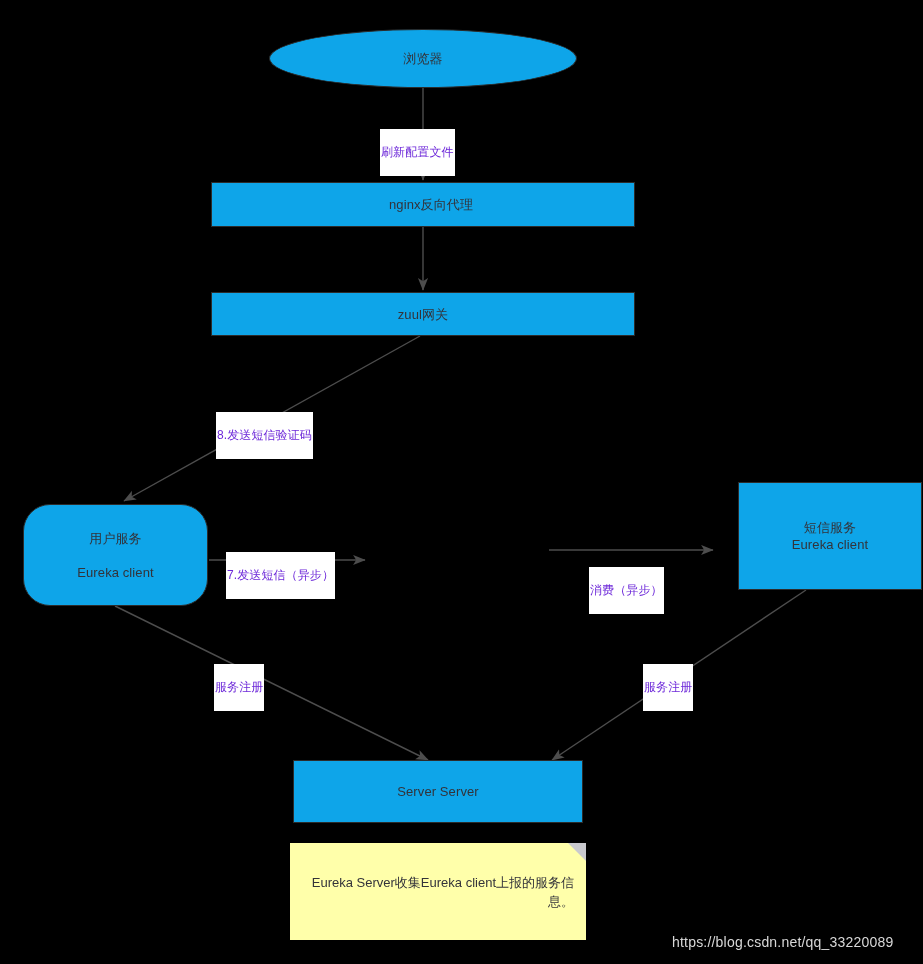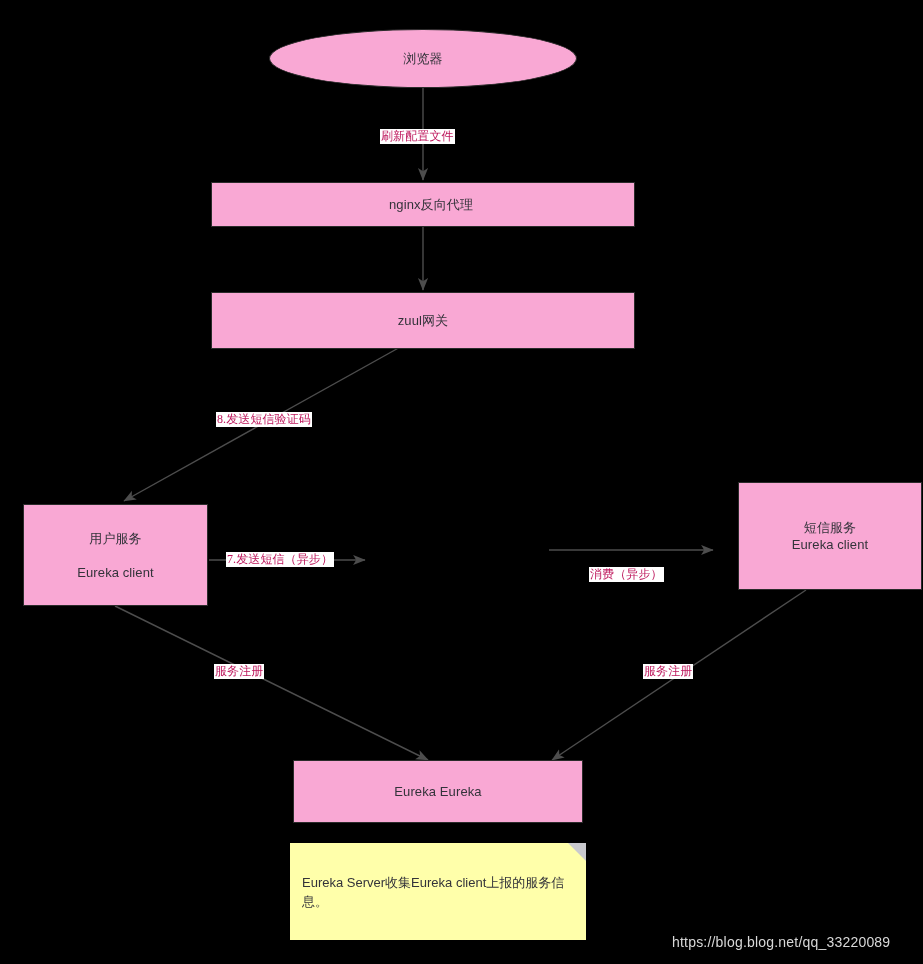--- a/index.html
+++ b/index.html
@@ -22,21 +22,21 @@
     position: absolute;
     left: 0;
     top: 0;
     width: 923px;
     height: 964px;
     pointer-events: none;
   }
   .node {
     position: absolute;
     box-sizing: border-box;
-    background: #f9a8d4;
+    background: #0ea5e9;
     border: 1px solid #2b2b2b;
     color: #33333a;
     display: flex;
     align-items: center;
     justify-content: flex-start;
     text-align: center;
     font-size: 13px;
     line-height: 17px;
     letter-spacing: 0.1px;
   }
@@ -51,43 +51,42 @@
     border-radius: 50%;
   }
   .note {
     position: absolute;
     box-sizing: border-box;
     background: #ffffaa;
     border: none;
     color: #33333a;
     font-size: 13px;
     line-height: 19px;
-    text-align: left;
+    text-align: right;
     display: flex;
     align-items: center;
     justify-content: center;
     padding: 0 12px;
   }
   .note-fold {
     position: absolute;
     width: 0;
     height: 0;
     border-left: 18px solid transparent;
     border-top: 18px solid #c9c9ce;
   }
   .edge-label {
     position: absolute;
     background: #ffffff;
-    color: #be185d;
+    color: #6d28d9;
     font-size: 12px;
     line-height: 15px;
     white-space: nowrap;
-    padding: 0 1px;
+    padding: 16px 1px;
     letter-spacing: 0.1px;
-    font-family: Liberation Serif, serif;
   }
   .watermark {
     position: absolute;
     color: #d8d8d8;
     font-size: 14px;
     white-space: nowrap;
     letter-spacing: 0.2px;
   }
 </style>
 </head>
@@ -122,60 +121,60 @@
         <span class="ln">浏览器</span>
       </span>
   </div>
 
   <div class="node" style="left:211px; top:182px; width:424px; height:45px;padding-left:16px;">
     <span class="lines">
         <span class="ln">nginx反向代理</span>
       </span>
   </div>
 
-  <div class="node" style="left:211px; top:292px; width:424px; height:57px;">
+  <div class="node" style="left:211px; top:292px; width:424px; height:44px;">
     <span class="lines">
         <span class="ln">zuul网关</span>
       </span>
   </div>
 
-  <div class="node" style="left:23px; top:504px; width:185px; height:102px;">
+  <div class="node" style="left:23px; top:504px; width:185px; height:102px;border-radius:27px;">
     <span class="lines">
       <span class="ln">用户服务</span>
       <span class="spacer"></span>
       <span class="ln">Eureka client</span>
     </span>
   </div>
 
 
   <div class="node" style="left:714px; top:482px; width:184px; height:108px;margin-left:24px;">
     <span class="lines">
       <span class="ln">短信服务</span>
       <span class="ln">Eureka client</span>
     </span>
   </div>
 
   <div class="node" style="left:293px; top:760px; width:290px; height:63px;">
     <span class="lines">
-        <span class="ln">Eureka Eureka</span>
+        <span class="ln">Server Server</span>
       </span>
   </div>
 
   <div class="note" style="left:290px; top:843px; width:296px; height:97px;">
     <span>Eureka Server收集Eureka client上报的服务信息。</span>
     <span class="note-fold" style="right:0; top:0;"></span>
   </div>
 
   <div class="edge-label" style="left:380px; top:129px;">刷新配置文件</div>
 
   <div class="edge-label" style="left:216px; top:412px;">8.发送短信验证码</div>
 
   <div class="edge-label" style="left:226px; top:552px;">7.发送短信（异步）</div>
 
   <div class="edge-label" style="left:589px; top:567px;">消费（异步）</div>
 
   <div class="edge-label" style="left:214px; top:664px;">服务注册</div>
 
   <div class="edge-label" style="left:643px; top:664px;">服务注册</div>
 
-  <div class="watermark" style="left:672px; top:934px;">https://blog.blog.net/qq_33220089</div>
+  <div class="watermark" style="left:672px; top:934px;">https://blog.csdn.net/qq_33220089</div>
 
 </div>
 
 </body></html>

